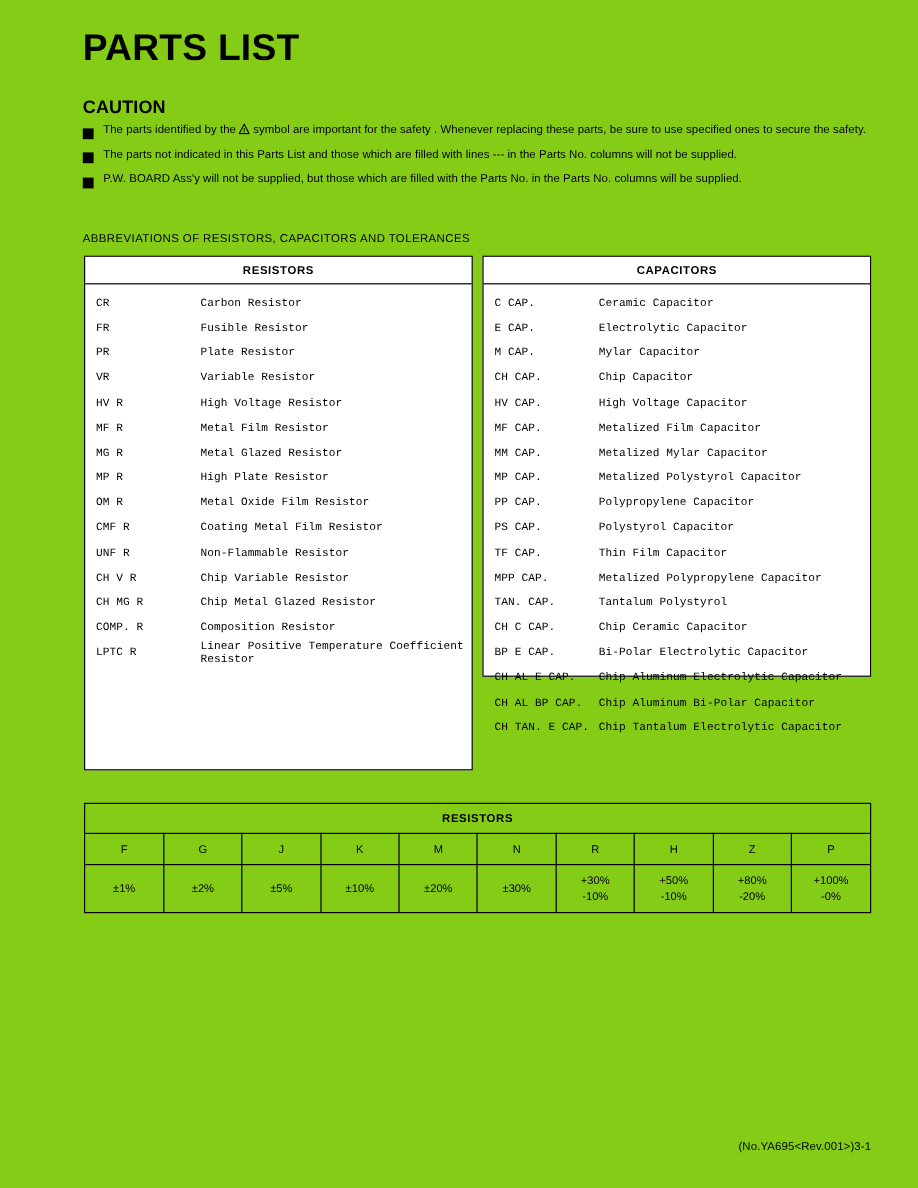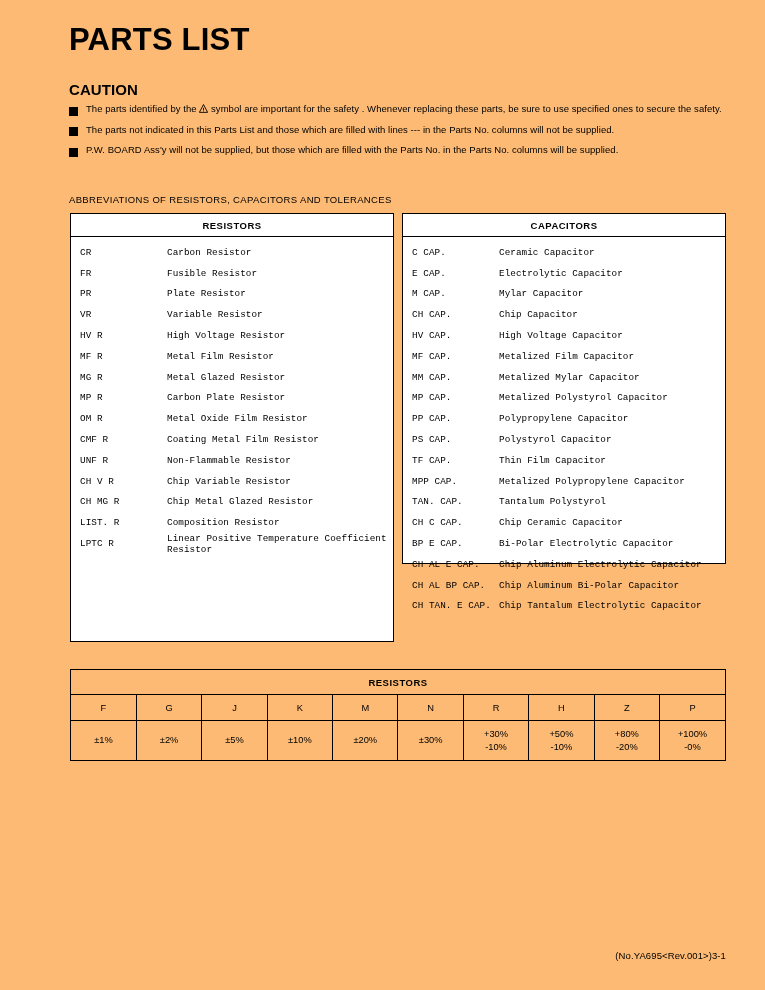--- a/index.html
+++ b/index.html
@@ -12,21 +12,21 @@
     height: 990px;
     position: relative;
     font-family: "Liberation Sans", sans-serif;
     color: #000000;
     overflow: hidden;
   }
 
   .page {
     position: absolute;
     inset: 0;
-    background: #fdba74;
+    background: #84cc16;
   }
 
   
   .page-title {
     position: absolute;
     left: 69px;
     top: 24px;
     font-size: 31px;
     font-weight: bold;
     letter-spacing: 0.2px;
@@ -251,21 +251,21 @@
         <div class="abbr-row">
           <div class="abbr-code">MF R</div>
           <div class="abbr-desc">Metal Film Resistor</div>
         </div>
         <div class="abbr-row">
           <div class="abbr-code">MG R</div>
           <div class="abbr-desc">Metal Glazed Resistor</div>
         </div>
         <div class="abbr-row">
           <div class="abbr-code">MP R</div>
-          <div class="abbr-desc">Carbon Plate Resistor</div>
+          <div class="abbr-desc">High Plate Resistor</div>
         </div>
         <div class="abbr-row">
           <div class="abbr-code">OM R</div>
           <div class="abbr-desc">Metal Oxide Film Resistor</div>
         </div>
         <div class="abbr-row">
           <div class="abbr-code">CMF R</div>
           <div class="abbr-desc">Coating Metal Film Resistor</div>
         </div>
         <div class="abbr-row">
@@ -274,21 +274,21 @@
         </div>
         <div class="abbr-row">
           <div class="abbr-code">CH V R</div>
           <div class="abbr-desc">Chip Variable Resistor</div>
         </div>
         <div class="abbr-row">
           <div class="abbr-code">CH MG R</div>
           <div class="abbr-desc">Chip Metal Glazed Resistor</div>
         </div>
         <div class="abbr-row">
-          <div class="abbr-code">LIST. R</div>
+          <div class="abbr-code">COMP. R</div>
           <div class="abbr-desc">Composition Resistor</div>
         </div>
         <div class="abbr-row">
           <div class="abbr-code">LPTC R</div>
           <div class="abbr-desc">Linear Positive Temperature Coefficient Resistor</div>
         </div>
       </div>
   </div>
 
   <div class="abbr-table" id="capacitors-table">

